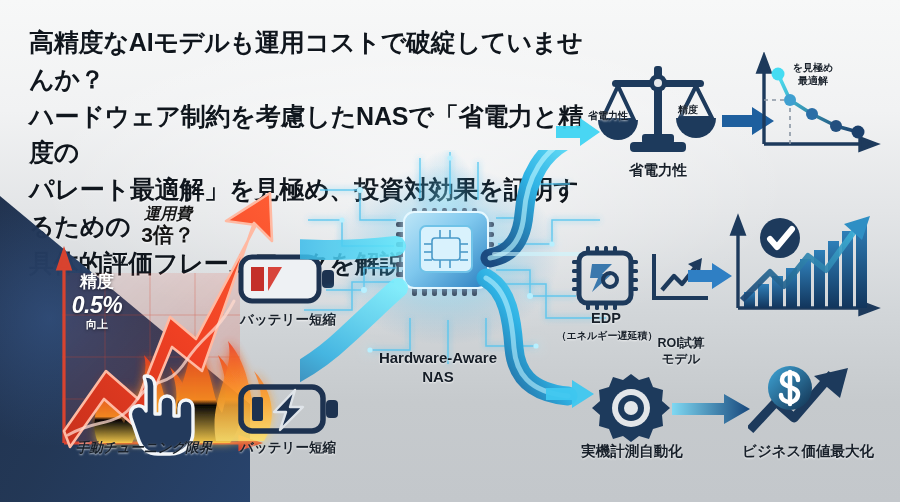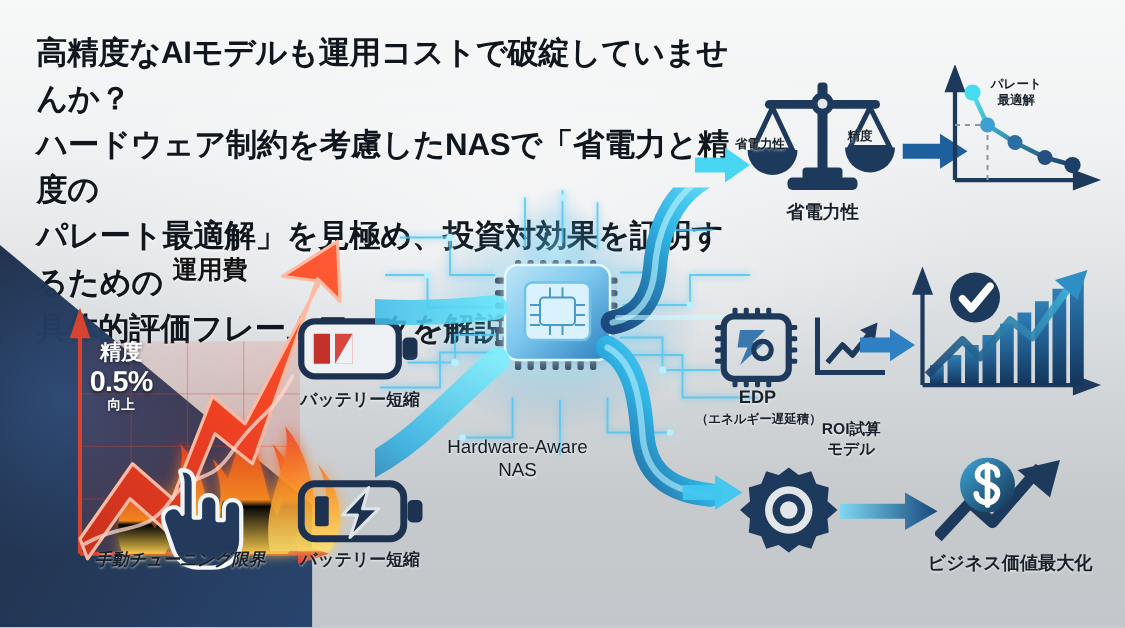--- a/index.html
+++ b/index.html
@@ -37,45 +37,45 @@
     clip-path:polygon(0 0,100% 68%,100% 100%,0 100%);
     background:radial-gradient(ellipse 70% 60% at 20% 40%,rgba(60,95,150,.5),rgba(0,0,0,0) 70%);
   }
 
   #accuracyLabel{
     position:absolute;left:52px;top:272px;width:90px;text-align:center;
     color:#fff;font-weight:bold;line-height:1.16;z-index:6;
     text-shadow:0 1px 3px rgba(0,0,0,.55);
   }
   #accuracyLabel .l1{font-size:17px;display:block;}
-  #accuracyLabel .l2{font-size:23px;display:block;letter-spacing:-.5px;}
+  #accuracyLabel .l2{font-size:23px;display:block;letter-spacing:-.5px;font-style:italic;}
   #accuracyLabel .l3{font-size:11px;display:block;}
 
   #costLabel{
     position:absolute;left:122px;top:205px;width:92px;text-align:center;
     color:#141414;font-weight:bold;line-height:1.12;z-index:6;
     text-shadow:0 1px 2px rgba(255,255,255,.8);
   }
-  #costLabel .c1{font-size:20px;display:block;}
+  #costLabel .c1{font-size:16px;display:block;font-style:italic;}
   #costLabel .c2{font-size:21px;display:block;}
 
   
   .cap{
     position:absolute;text-align:center;font-weight:bold;color:#18202a;
     line-height:1.18;text-shadow:0 1px 2px rgba(255,255,255,.7);
   }
   .cap.sm{font-size:12.5px;margin-top:28px;}
   .cap.md{font-size:13.5px;}
   .cap.lg{font-size:14.5px;}
   .cap.xs{font-size:10px;font-weight:bold;}
 
   
   #chipTitle{
-    position:absolute;left:320px;top:348px;width:188px;text-align:center;
-    font-size:15px;font-weight:normal;color:#141c26;line-height:1.28;
+    position:absolute;left:344px;top:348px;width:188px;text-align:center;
+    font-size:15px;font-weight:bold;color:#141c26;line-height:1.28;
     text-shadow:0 1px 2px rgba(255,255,255,.75);
   }
 
   svg{display:block;}
   .abs{position:absolute;}
 </style>
 </head>
 <body>
 
 <div id="stage">
@@ -172,20 +172,21 @@
   </svg>
 
   <div id="accuracyLabel">
     <span class="l1">精度</span>
     <span class="l2">0.5%</span>
     <span class="l3">向上</span>
   </div>
 
   <div id="costLabel">
     <span class="c1">運用費</span>
+    <span class="c2">3倍？</span>
   </div>
 
   <div class="cap md" style="left:64px;top:440px;width:160px;font-style:italic;">手動チューニング限界</div>
 
   <svg class="abs" style="left:238px;top:252px;" width="100" height="54" viewBox="0 0 100 54">
     <rect x="3" y="5" width="78" height="44" rx="11" fill="#eef1f4" stroke="#1d3250" stroke-width="5"></rect>
     <rect x="84" y="18" width="12" height="18" rx="4" fill="#1d3250"></rect>
     <rect x="13" y="15" width="13" height="24" fill="#c4302a"></rect>
     <path d="M30 39 L30 15 L44 15 L44 39 Z" fill="#d8453c"></path>
     <path d="M30 39 L44 15 L44 39 Z" fill="#eef1f4"></path>
@@ -400,21 +401,21 @@
     <path d="M36 22 L48 48 L70 62 L94 74 L116 80" fill="none" stroke="url(#paretoLine)" stroke-width="3.6" stroke-linejoin="round"></path>
     <g>
       <circle cx="36" cy="22" r="6.5" fill="#45dcf2"></circle>
       <circle cx="48" cy="48" r="6" fill="#3f9fd0"></circle>
       <circle cx="70" cy="62" r="6" fill="#2b6ea6"></circle>
       <circle cx="94" cy="74" r="6" fill="#23507f"></circle>
       <circle cx="116" cy="80" r="6.5" fill="#1b3f6b"></circle>
     </g>
   </svg>
   <div class="cap xs" style="left:782px;top:62px;width:62px;line-height:1.25;">
-    <span>パレート</span><br>
+    <span>を見極め</span><br>
     <span>最適解</span>
   </div>
 
   <svg class="abs" style="left:572px;top:246px;" width="66" height="64" viewBox="0 0 66 64">
     <g fill="#1d3a5c">
       <g>
         <rect x="14" y="0" width="4" height="9" rx="1.6"></rect>
           <rect x="23" y="0" width="4" height="9" rx="1.6"></rect>
         <rect x="32" y="0" width="4" height="9" rx="1.6"></rect>
           <rect x="41" y="0" width="4" height="9" rx="1.6"></rect>
@@ -493,20 +494,21 @@
 
   <svg class="abs" style="left:592px;top:372px;" width="78" height="72" viewBox="0 0 78 72">
     <g fill="#1d3a5c">
       <path d="M39 2 L47 8 L57 5 L61 15 L71 18 L70 29 L78 36 L70 43 L71 54 L61 57 L57 67 L47 64 L39 70
                L31 64 L21 67 L17 57 L7 54 L8 43 L0 36 L8 29 L7 18 L17 15 L21 5 L31 8 Z"></path>
       <circle cx="39" cy="36" r="19" fill="#e3e6e9"></circle>
       <circle cx="39" cy="36" r="13" fill="#1d3a5c"></circle>
       <circle cx="39" cy="36" r="7" fill="#e3e6e9"></circle>
     </g>
   </svg>
+  <div class="cap lg" style="left:566px;top:443px;width:132px;">実機計測自動化</div>
 
   <svg class="abs" style="left:672px;top:392px;" width="80" height="34" viewBox="0 0 80 34">
     <defs>
       <linearGradient id="blueArr" x1="0" y1="0" x2="1" y2="0">
         <stop offset="0%" stop-color="#7fd8f2"></stop>
         <stop offset="100%" stop-color="#17477c"></stop>
       </linearGradient>
     </defs>
     <path d="M0 11 H52 V2 L78 17 L52 32 V23 H0 Z" fill="url(#blueArr)"></path>
   </svg>

